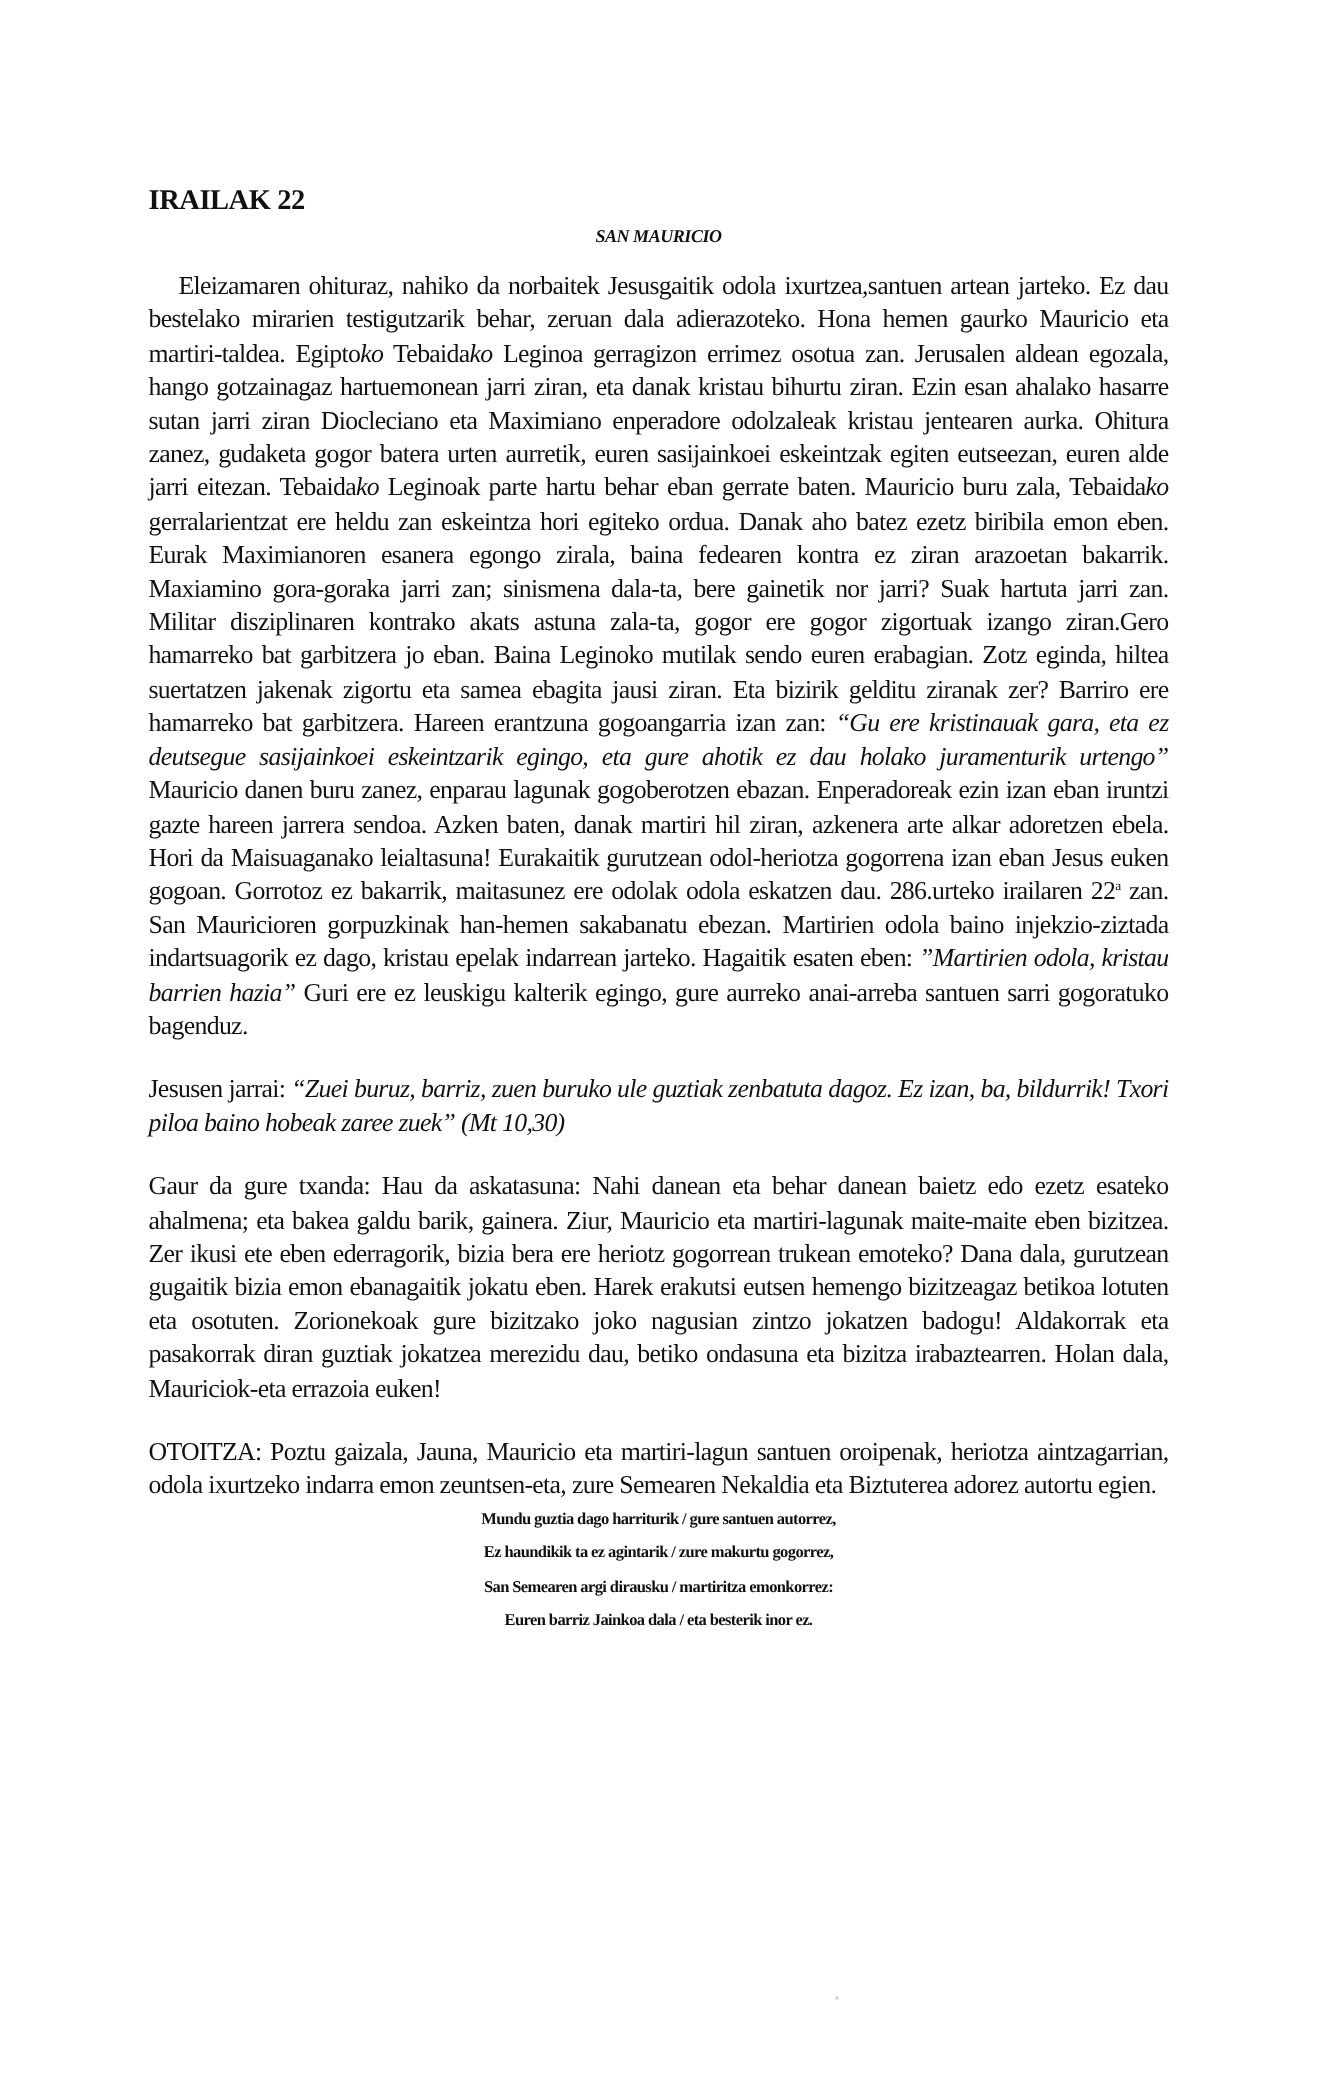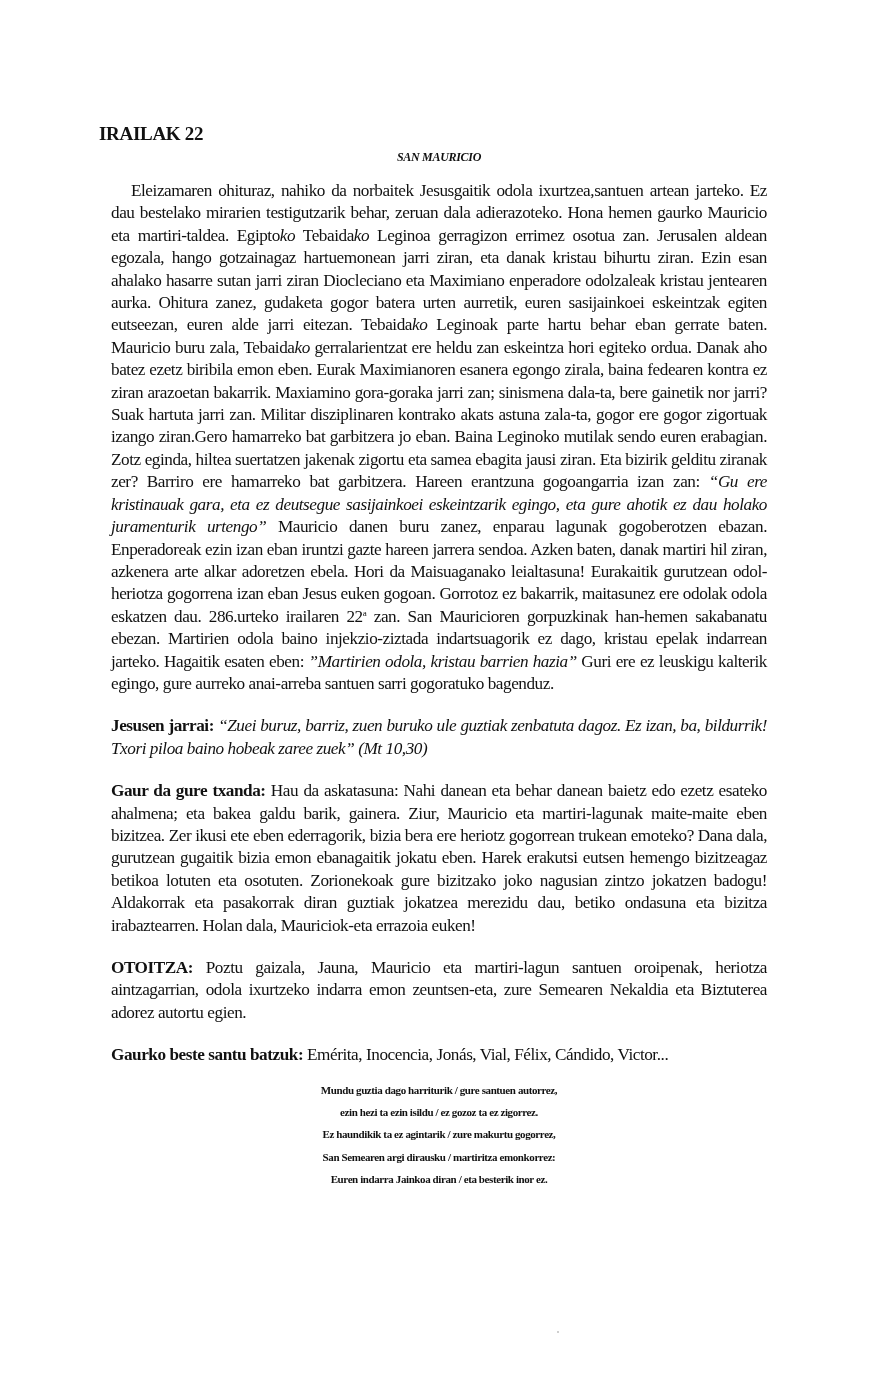--- a/index.html
+++ b/index.html
@@ -12,26 +12,26 @@
   }
   .title {
     text-align: left; font-weight: bold; font-size: 19px; line-height: 24px;
     letter-spacing: -0.3px; margin: 0;
   }
   .subtitle {
     text-align: center; font-style: italic; font-size: 12px; line-height: 22px;
     letter-spacing: -0.3px; margin: 0 0 12px 0;
   }
   p {
-    margin: 12px; font-size: 17.2px; line-height: 22.4px; text-align: justify;
+    margin: 0; font-size: 17.2px; line-height: 22.4px; text-align: justify;
     letter-spacing: -0.45px; word-spacing: 0px;
   }
   p.indent { text-indent: 20px; }
   .block { margin-top: 20px; }
-  b { font-weight: bold; }
+  b { font-weight: normal; }
   i { font-style: italic; }
   .poem { text-align: center; font-size: 11px; line-height: 22.4px; letter-spacing: -0.4px; font-weight: bold; }
   .poem div { margin: 0; }
   sup { font-size: 9px; vertical-align: 6px; line-height: 0; }
   .speck { position: absolute; left: 557px; top: 1331px; width: 2px; height: 2px; background: #cfcfcf; }
 </style>
 </head>
 <body>
 
 <div class="page">
@@ -39,24 +39,22 @@
   <h2 class="subtitle">SAN MAURICIO</h2>
 
   <p class="indent" id="story"><span>Eleizamaren ohituraz, nahiko da norbaitek Jesusgaitik odola ixurtzea,santuen artean jarteko. Ez dau bestelako mirarien testigutzarik behar, zeruan dala adierazoteko. Hona hemen gaurko Mauricio eta martiri-taldea. Egipto</span><i>ko</i><span> Tebaida</span><i>ko</i><span> Leginoa gerragizon errimez osotua zan. Jerusalen aldean egozala, hango gotzainagaz hartuemonean jarri ziran, eta danak kristau bihurtu ziran. Ezin esan ahalako hasarre sutan jarri ziran Diocleciano eta Maximiano enperadore odolzaleak kristau jentearen aurka. Ohitura zanez, gudaketa gogor batera urten aurretik, euren sasijainkoei eskeintzak egiten eutseezan, euren alde jarri eitezan. Tebaida</span><i>ko</i><span> Leginoak parte hartu behar eban gerrate baten. Mauricio buru zala, Tebaida</span><i>ko</i><span> gerralarientzat ere heldu zan eskeintza hori egiteko ordua. Danak aho batez ezetz biribila emon eben. Eurak Maximianoren esanera egongo zirala, baina  fedearen kontra ez ziran arazoetan bakarrik. Maxiamino gora-goraka jarri zan; sinismena dala-ta, bere gainetik nor jarri? Suak hartuta jarri zan. Militar disziplinaren kontrako akats astuna zala-ta, gogor ere gogor zigortuak izango ziran.Gero hamarreko bat garbitzera jo eban. Baina Leginoko mutilak sendo euren erabagian. Zotz eginda, hiltea suertatzen jakenak zigortu eta samea ebagita jausi ziran. Eta bizirik gelditu ziranak zer?  Barriro ere hamarreko bat garbitzera. Hareen erantzuna gogoangarria izan zan: </span><i>“Gu ere kristinauak gara, eta ez deutsegue sasijainkoei eskeintzarik egingo, eta gure ahotik ez dau holako juramenturik urtengo”</i><span> Mauricio danen buru zanez, enparau lagunak gogoberotzen ebazan. Enperadoreak ezin izan eban iruntzi gazte hareen jarrera sendoa. Azken baten, danak martiri hil ziran, azkenera arte alkar adoretzen ebela. Hori da Maisuaganako leialtasuna! Eurakaitik gurutzean odol-heriotza gogorrena izan eban Jesus euken gogoan. Gorrotoz ez bakarrik, maitasunez ere odolak odola eskatzen dau. 286.urteko irailaren 22</span><sup>a</sup><span> zan. San Mauricioren gorpuzkinak han-hemen sakabanatu ebezan. Martirien odola baino injekzio-ziztada  indartsuagorik ez dago, kristau epelak indarrean jarteko. Hagaitik esaten eben: </span><i>”Martirien odola, kristau barrien hazia”</i><span> Guri ere ez leuskigu kalterik egingo, gure aurreko anai-arreba santuen sarri gogoratuko bagenduz.</span></p>
 
   <p class="block"><b>Jesusen jarrai:</b> <i>“Zuei buruz, barriz, zuen buruko ule guztiak zenbatuta dagoz. Ez izan, ba, bildurrik! Txori piloa baino hobeak zaree zuek” (Mt 10,30)</i></p>
 
   <p class="block"><b>Gaur da gure txanda:</b><span> Hau da askatasuna: Nahi danean eta behar danean baietz edo ezetz esateko ahalmena; eta bakea galdu barik, gainera. Ziur, Mauricio eta martiri-lagunak maite-maite eben bizitzea. Zer ikusi ete eben ederragorik, bizia bera ere heriotz gogorrean trukean emoteko? Dana dala, gurutzean gugaitik bizia emon ebanagaitik jokatu eben. Harek erakutsi eutsen hemengo bizitzeagaz betikoa lotuten eta osotuten. Zorionekoak gure bizitzako joko nagusian zintzo jokatzen badogu! Aldakorrak eta pasakorrak diran guztiak jokatzea merezidu dau, betiko ondasuna eta bizitza irabaztearren. Holan dala, Mauriciok-eta errazoia euken!</span></p>
 
   <p class="block"><b>OTOITZA:</b><span> Poztu gaizala, Jauna, Mauricio eta martiri-lagun santuen oroipenak, heriotza aintzagarrian, odola ixurtzeko indarra emon zeuntsen-eta, zure Semearen Nekaldia eta Biztuterea adorez autortu egien.</span></p>
 
-  <p class="block" style="text-align:left"><b>Gaurko beste santu batzuk:</b><span> Emérita, Inocencia, Jonás, Vial, Félix, Cándido, Victor...</span></p>
 
   <div class="poem">
     <div>Mundu guztia dago harriturik / gure santuen autorrez,</div>
-    <div>ezin hezi ta ezin isildu / ez gozoz ta ez zigorrez.</div>
     <div>Ez haundikik ta ez agintarik / zure makurtu gogorrez,</div>
     <div>San Semearen argi dirausku / martiritza emonkorrez:</div>
-    <div>Euren indarra Jainkoa diran / eta besterik inor ez.</div>
+    <div>Euren barriz Jainkoa dala / eta besterik inor ez.</div>
   </div>
 </div>
 
 <div class="speck"></div>
 
 </body></html>

